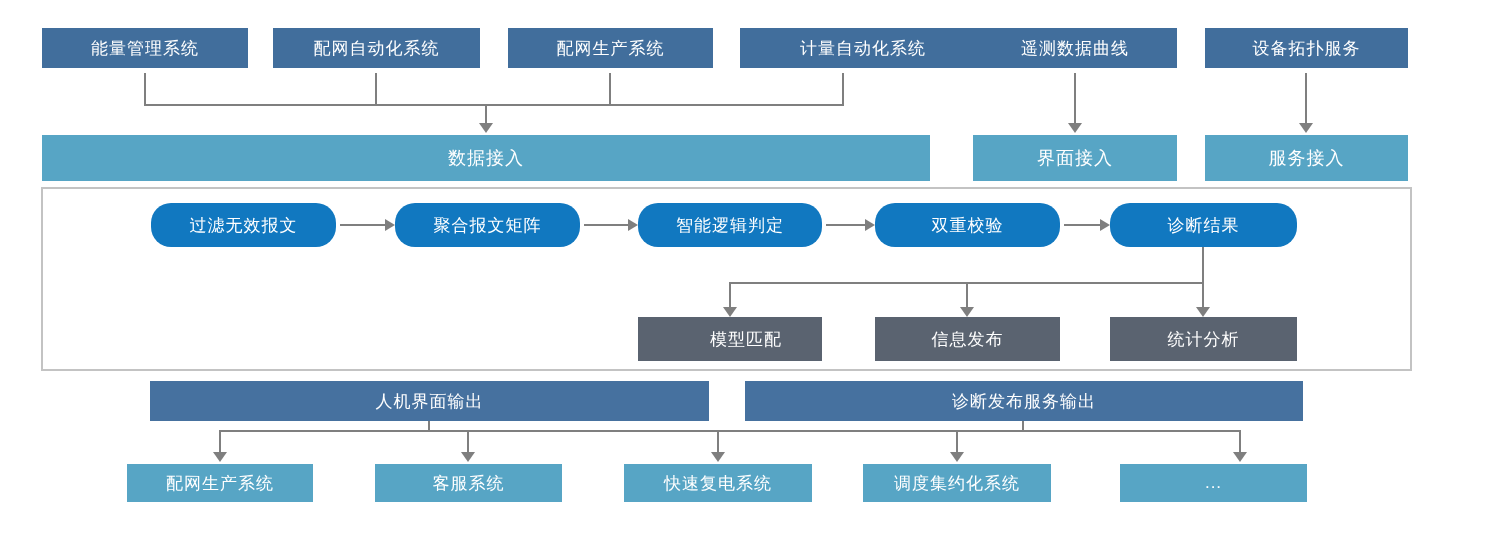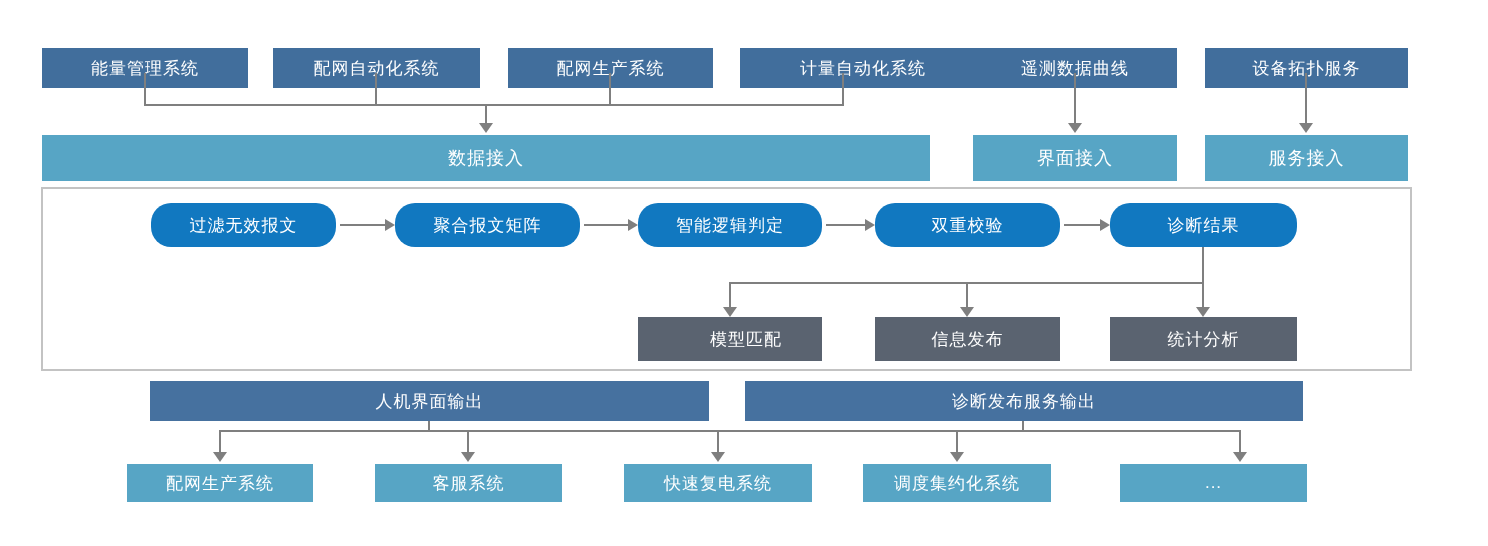--- a/index.html
+++ b/index.html
@@ -6,21 +6,21 @@
   #stage{
     position:relative;width:1488px;height:546px;background:#ffffff;
     font-family:"Liberation Sans","DejaVu Sans",sans-serif;
     overflow:hidden;
   }
   .box{
     position:absolute;display:flex;align-items:center;justify-content:center;
     color:#ffffff;font-size:17px;letter-spacing:1px;white-space:nowrap;
     box-sizing:border-box;
   }
-  .src{background:#416e9c;height:40px;top:48px;}
+  .src{background:#416e9c;height:40px;top:28px;}
   .access{background:#57a5c5;height:46px;top:135px;font-size:18px;}
   .proc{background:#1178c0;height:44px;top:203px;border-radius:20px;}
   .func{background:#5a6370;height:44px;top:317px;}
   .outbar{background:#46719f;height:40px;top:381px;}
   .target{background:#57a5c5;height:38px;top:464px;}
   .frame{
     position:absolute;left:41px;top:187px;width:1371px;height:184px;
     background:#ffffff;border:2px solid #c3c3c3;box-sizing:border-box;
   }
   

